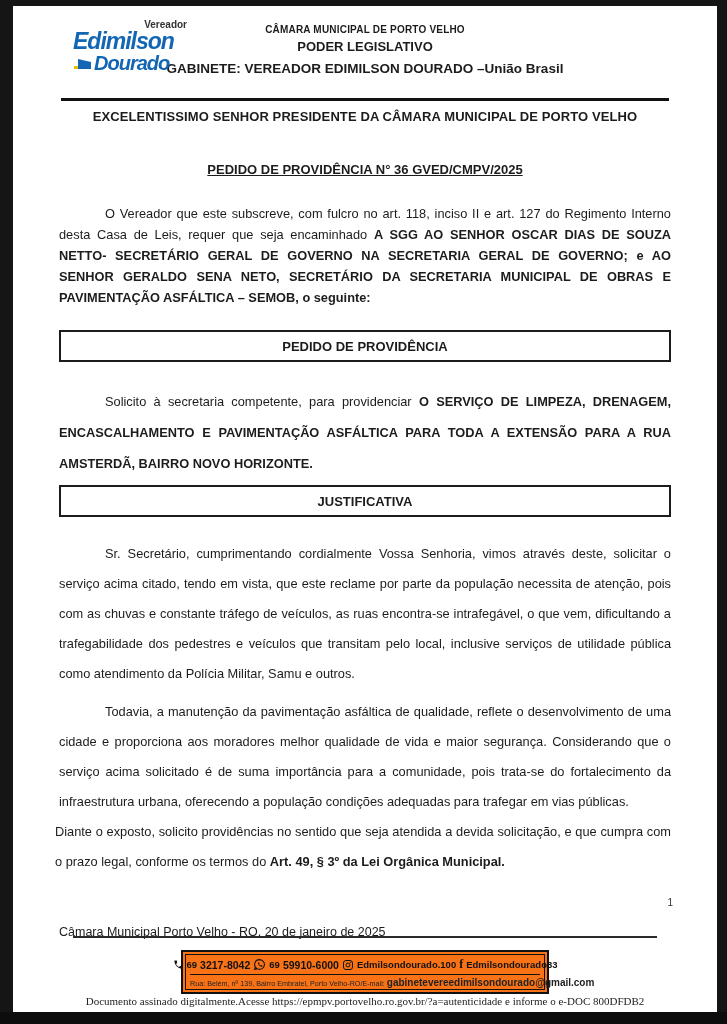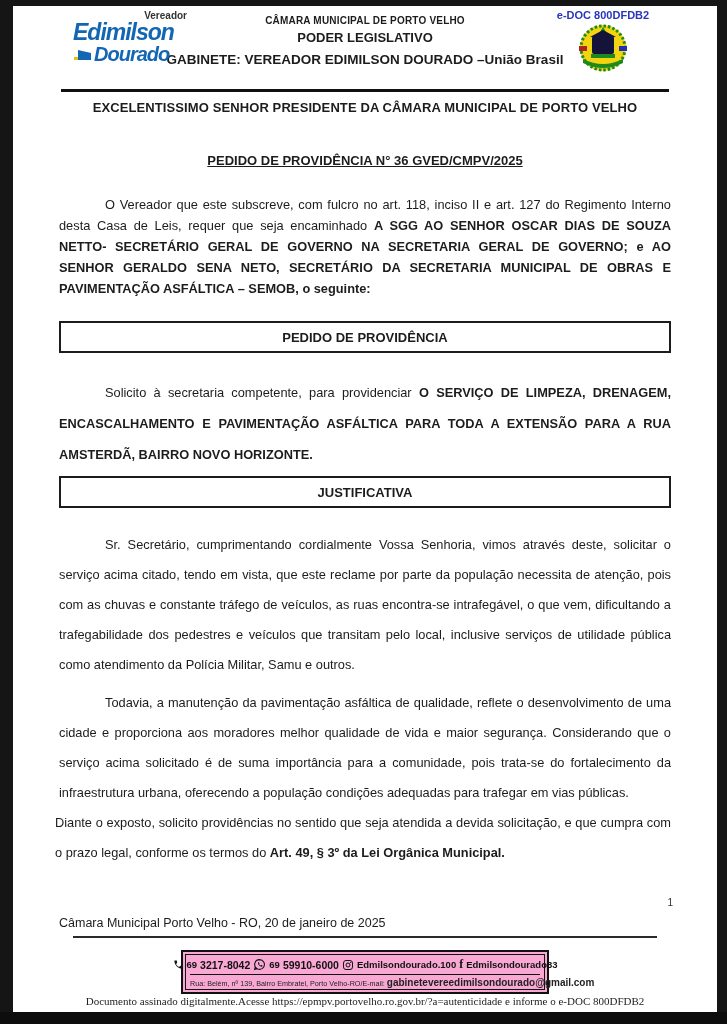--- a/index.html
+++ b/index.html
@@ -7,21 +7,21 @@
   body {
     background:#151515;
     font-family:"Liberation Sans", sans-serif;
     position:relative;
     overflow:hidden;
   }
   .page {
     position:absolute; top:6px; left:13px; right:10px; bottom:12px;
     background:#ffffff; color:#1c1c1c;
   }
-  .content { padding:1px 46px 0 46px; }
+  .content { padding:10px 46px 0 46px; }
 
   
   .header { position:relative; height:78px; }
   .logo-block { position:absolute; left:14px; top:4px; width:120px; line-height:1; }
   .logo-vereador { display:block; text-align:right; font-size:10px; font-weight:bold; color:#333; padding-right:6px; }
   .logo-edimilson { display:block; font-size:23px; font-weight:bold; font-style:italic; color:#1266b3; letter-spacing:-1px; }
   .logo-dourado-row { display:flex; align-items:center; }
   .logo-flag { width:20px; height:14px; margin-right:1px; }
   .logo-dourado { font-size:20px; font-weight:bold; font-style:italic; color:#1266b3; letter-spacing:-1px; }
   .header-titles { text-align:center; padding-top:8px; }
@@ -54,21 +54,21 @@
   .just-p2 { margin-top:8px; line-height:30px; text-indent:46px; }
   .just-p3 { margin-top:0; line-height:30px; margin-left:-4px; }
 
   .dateline { text-align:left; font-size:12.5px; margin-top:48px; }
 
   
   .page-number { position:absolute; right:44px; top:891px; font-size:10px; color:#333; }
   .footer-rule { position:absolute; left:60px; right:60px; top:930px; border:0; border-top:2px solid #2a2a2a; }
   .contact-box {
     position:absolute; left:50%; transform:translateX(-50%); top:944px;
-    border:2px solid #111; padding:2px; width:368px; background:#f9a8d4;
+    border:2px solid #111; padding:2px; width:368px; background:#f97316;
   }
   .contact-inner { border:1px solid #111; padding:2px 4px 1px 4px; }
   .contact-row1 { display:flex; align-items:center; justify-content:center; gap:3px;
     font-size:9.5px; font-weight:bold; color:#111; white-space:nowrap;
     border-bottom:1.5px solid #111; padding-bottom:2px; }
   .contact-row1 .num { font-size:10.5px; }
   .cicon { display:inline-flex; align-items:center; }
   .fb-glyph { font-family:"Liberation Serif", serif; font-weight:bold; font-size:12px; }
   .contact-row2 { font-size:7.2px; color:#222; text-align:center; padding-top:2px; white-space:nowrap; }
   .contact-row2 .email { font-weight:bold; font-size:10px; }
@@ -98,34 +98,20 @@
           <span class="logo-dourado">Dourado</span>
         </span>
       </div>
 
       <div class="header-titles">
         <div class="header-title1">CÂMARA MUNICIPAL DE PORTO VELHO</div>
         <div class="header-title2">PODER LEGISLATIVO</div>
         <div class="header-title3">GABINETE: VEREADOR EDIMILSON DOURADO –União Brasil</div>
       </div>
 
-      <div class="edoc-block">
-        <span class="edoc-code">e-DOC 800DFDB2</span>
-        <svg class="seal" width="52" height="52" viewBox="0 0 52 52">
-          <circle cx="26" cy="25" r="23" fill="#f2d411"></circle>
-          <circle cx="26" cy="25" r="22" fill="none" stroke="#1e8a1e" stroke-width="3" stroke-dasharray="2.5 2"></circle>
-          <polygon points="26,4 23,9 29,9" fill="#1e8a1e"></polygon>
-          <rect x="15" y="13" width="22" height="18" rx="2" fill="#14143a"></rect>
-          <polygon points="26,7 13,14 39,14" fill="#14143a"></polygon>
-          <rect x="14" y="31" width="24" height="4" fill="#1e8a1e"></rect>
-          <rect x="2" y="23" width="8" height="5" fill="#b32020"></rect>
-          <rect x="42" y="23" width="8" height="5" fill="#2030b3"></rect>
-          <path d="M6 36 Q26 46 46 36 L46 40 Q26 50 6 40 Z" fill="#1e8a1e"></path>
-        </svg>
-      </div>
     </div>
 
     <hr class="header-rule">
 
     <div class="addressee">EXCELENTISSIMO SENHOR PRESIDENTE DA CÂMARA MUNICIPAL DE PORTO VELHO</div>
 
     <div class="doc-title">PEDIDO DE PROVIDÊNCIA N° 36  GVED/CMPV/2025</div>
 
     <p class="para intro"><span>O Vereador que este subscreve, com fulcro no art. 118, inciso II e art. 127 do Regimento Interno desta Casa de Leis, requer que seja encaminhado </span><span class="bold">A SGG AO SENHOR OSCAR DIAS DE SOUZA NETTO- SECRETÁRIO GERAL DE GOVERNO NA SECRETARIA GERAL DE GOVERNO; e AO SENHOR GERALDO SENA NETO, SECRETÁRIO DA SECRETARIA MUNICIPAL DE OBRAS E PAVIMENTAÇÃO ASFÁLTICA – SEMOB, o seguinte:</span></p>
 

